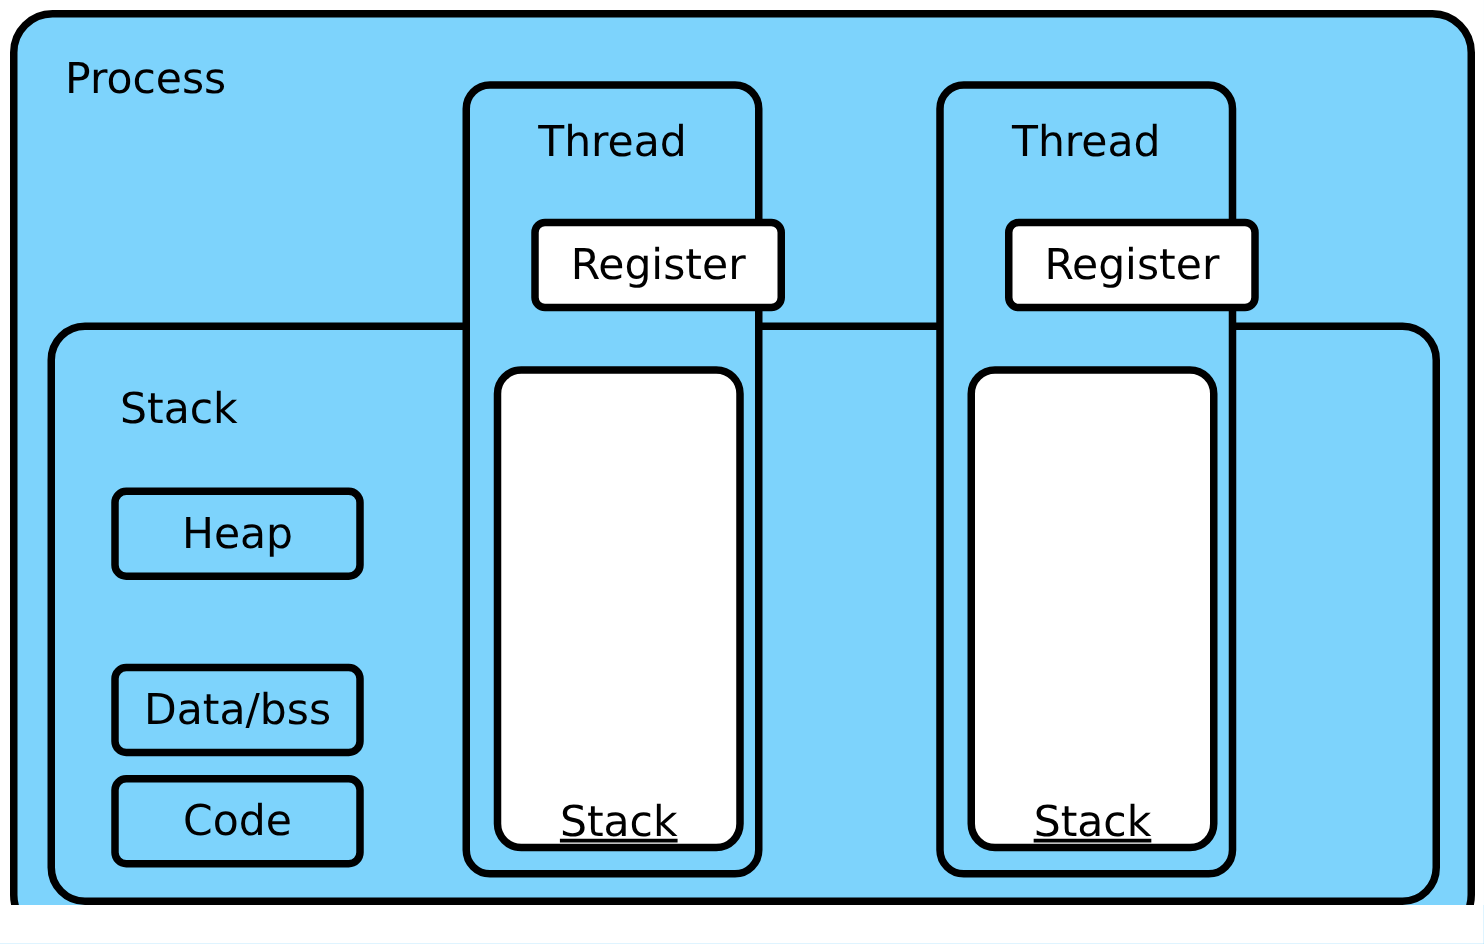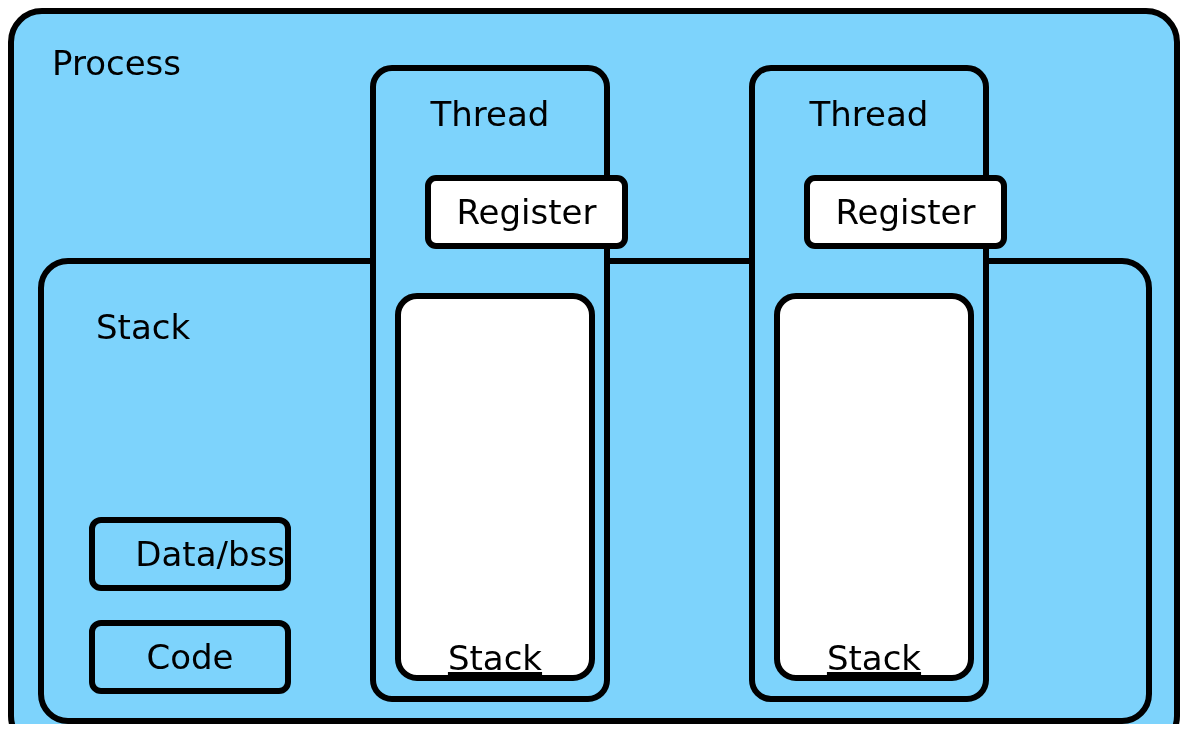--- a/index.html
+++ b/index.html
@@ -45,21 +45,21 @@
     width: 202px;
     height: 74px;
     border-radius: 12px;
     border-width: 6px;
     z-index: 3;
     display: flex;
     align-items: center;
     justify-content: center;
   }
   #mem-heap { top: 390px; }
-  #mem-data { top: 517px; justify-content: flex-end; }
+  #mem-data { top: 531px; }
   #mem-code { top: 620px; }
 
   
   .thread-box {
     top: 65px;
     width: 240px;
     height: 637px;
     border-radius: 22px;
     z-index: 5;
   }
@@ -135,20 +135,23 @@
 
 <div id="canvas">
 
   <div class="box" id="process-box"></div>
   <div class="container-label" id="process-label">Process</div>
 
   <div class="box" id="memory-box">
     <div class="container-label" id="memory-label">Stack</div>
   </div>
 
+  <div class="box mem-item" id="mem-heap">
+    <span class="box-label">Heap</span>
+  </div>
   <div class="box mem-item" id="mem-data">
     <span class="box-label">Data/bss</span>
   </div>
   <div class="box mem-item" id="mem-code">
     <span class="box-label">Code</span>
   </div>
 
   <div class="box thread-box" id="thread-1">
     <div class="thread-title">Thread</div>
     <div class="register-box">

